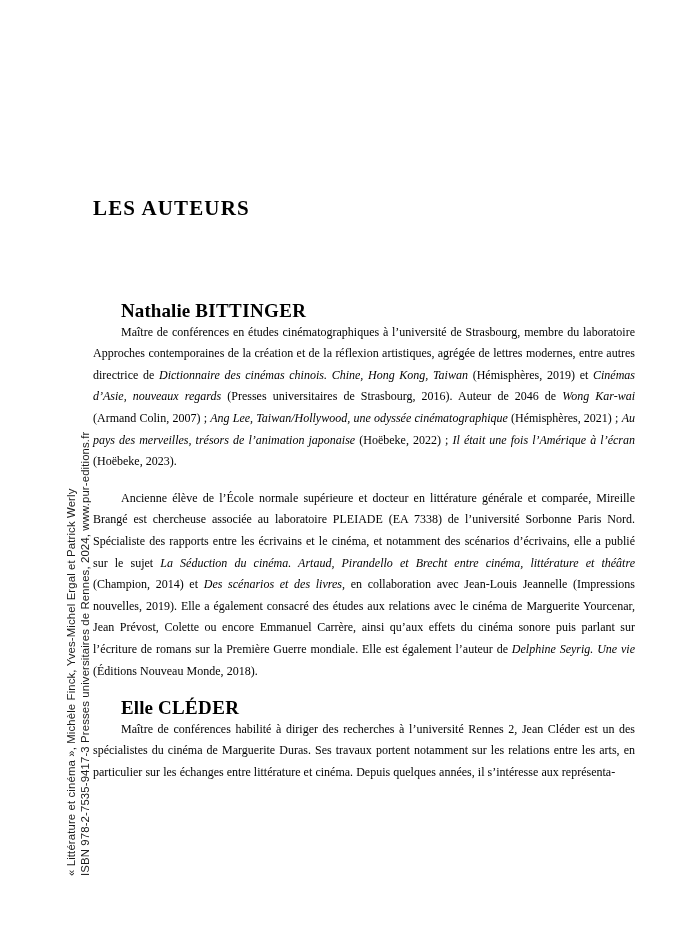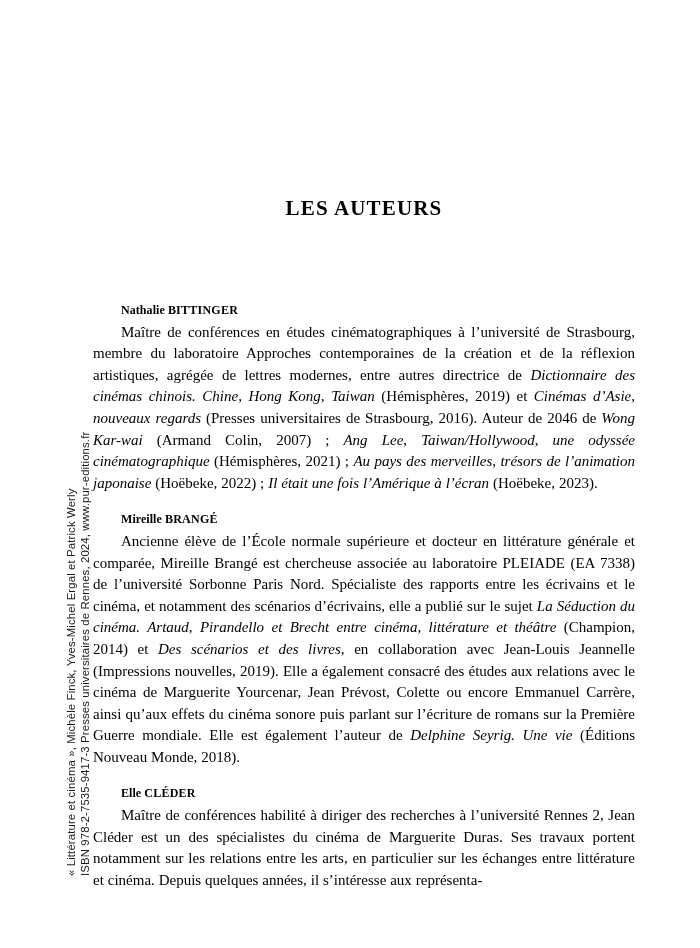--- a/index.html
+++ b/index.html
@@ -53,52 +53,52 @@
     width: 542px;
     height: 948px;
   }
   .doc-title {
     margin: 0;
     padding: 0;
     position: absolute;
     top: 196px;
     left: 0;
     width: 542px;
-    text-align: center;
+    text-align: left;
     font-size: 21px;
     font-weight: bold;
     letter-spacing: 0.055em;
     font-family: "Liberation Serif", "DejaVu Serif", serif;
   }
   .body-block {
     position: absolute;
     top: 300px;
     left: 0;
     width: 542px;
   }
 
   .author-name {
     font-weight: bold;
-    font-size: 12px;
+    font-size: 19px;
     line-height: 21.6px;
     margin: 0;
     padding: 0;
     text-indent: 28px;
     letter-spacing: 0.005em;
   }
   .author-name .surname {
     font-variant: small-caps;
     letter-spacing: 0.02em;
   }
   .entry + .entry { margin-top: 15px; }
 
   .bio {
     margin: 0;
     padding: 0;
-    font-size: 15px;
+    font-size: 12px;
     line-height: 21.6px;
     text-align: justify;
     text-indent: 28px;
     hyphens: manual;
     word-spacing: 0.01em;
   }
   .bio i { font-style: italic; }
 </style>
 </head>
 <body>
@@ -117,21 +117,20 @@
     <h1 class="doc-title">LES AUTEURS</h1>
 
     <div class="body-block">
 
       <div class="entry">
         <p class="author-name"><span>Nathalie</span>&nbsp;<span class="surname">BITTINGER</span></p>
         <p class="bio"><span>Maître de conférences en études cinématographiques à l’université de Strasbourg, membre du laboratoire Approches contemporaines de la création et de la réflexion artistiques, agrégée de lettres modernes, entre autres directrice de </span><i>Dictionnaire des cinémas chinois. Chine, Hong Kong, Taiwan</i><span> (Hémisphères, 2019) et </span><i>Cinémas d’Asie, nouveaux regards</i><span> (Presses universitaires de Strasbourg, 2016). Auteur de 2046 de </span><i>Wong Kar-wai</i><span> (Armand Colin, 2007) ; </span><i>Ang Lee, Taiwan/Hollywood, une odyssée cinématographique</i><span> (Hémisphères, 2021) ; </span><i>Au pays des merveilles, trésors de l’animation japonaise</i><span> (Hoëbeke, 2022) ; </span><i>Il était une fois l’Amérique à l’écran</i><span> (Hoëbeke, 2023).</span></p>
       </div>
 
       <div class="entry">
-        <p class="author-name"><span>Mireille</span>&nbsp;<span class="surname">BRANGÉ</span></p>
         <p class="bio"><span>Ancienne élève de l’École normale supérieure et docteur en littérature générale et comparée, Mireille Brangé est chercheuse associée au laboratoire PLEIADE (EA 7338) de l’université Sorbonne Paris Nord. Spécialiste des rapports entre les écrivains et le cinéma, et notamment des scénarios d’écrivains, elle a publié sur le sujet </span><i>La Séduction du cinéma. Artaud, Pirandello et Brecht entre cinéma, littérature et théâtre</i><span> (Champion, 2014) et </span><i>Des scénarios et des livres</i><span>, en collaboration avec Jean-Louis Jeannelle (Impressions nouvelles, 2019). Elle a également consacré des études aux relations avec le cinéma de Marguerite Yourcenar, Jean Prévost, Colette ou encore Emmanuel Carrère, ainsi qu’aux effets du cinéma sonore puis parlant sur l’écriture de romans sur la Première Guerre mondiale. Elle est également l’auteur de </span><i>Delphine Seyrig. Une vie</i><span> (Éditions Nouveau Monde, 2018).</span></p>
       </div>
 
       <div class="entry">
         <p class="author-name"><span>Elle</span>&nbsp;<span class="surname">CLÉDER</span></p>
         <p class="bio"><span>Maître de conférences habilité à diriger des recherches à l’université Rennes 2, Jean Cléder est un des spécialistes du cinéma de Marguerite Duras. Ses travaux portent notamment sur les relations entre les arts, en particulier sur les échanges entre littérature et cinéma. Depuis quelques années, il s’intéresse aux représenta-</span></p>
       </div>
 
     </div>
   </div>

